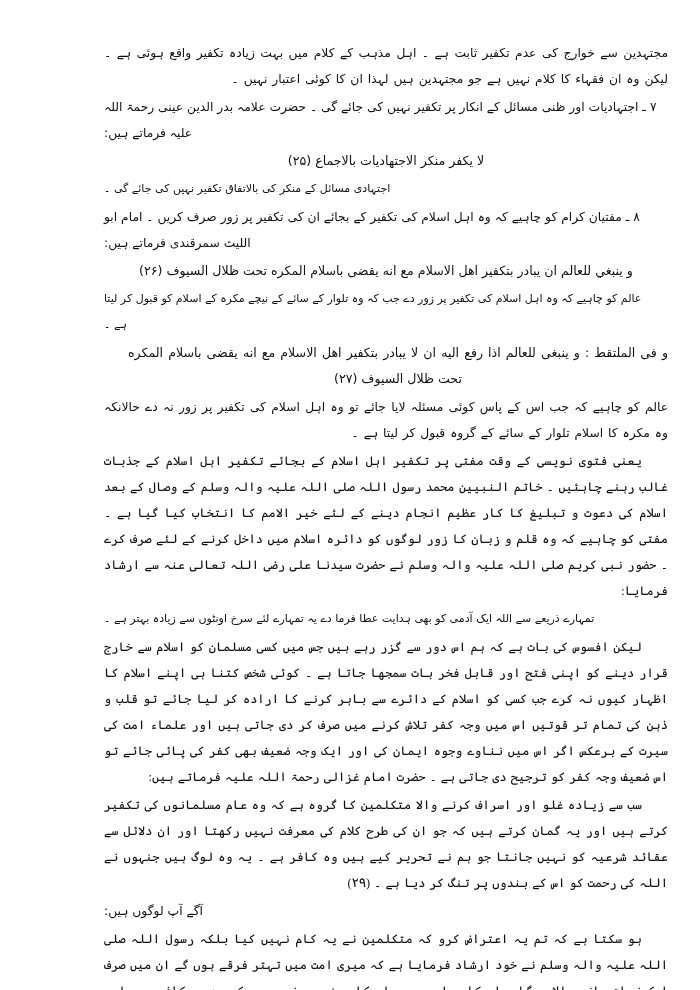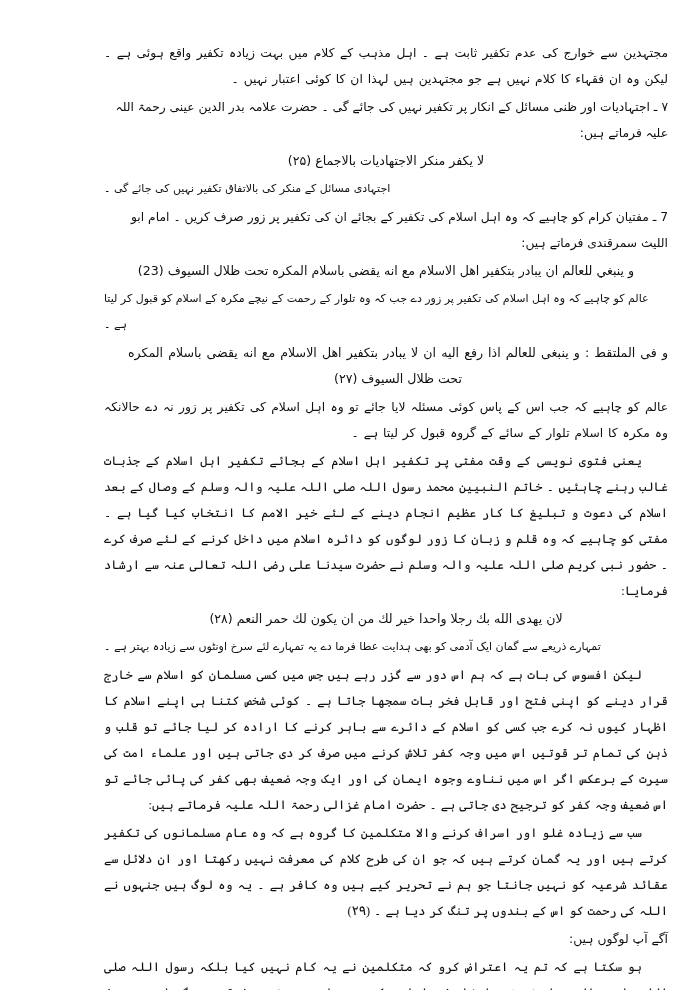--- a/index.html
+++ b/index.html
@@ -59,54 +59,53 @@
     margin: 0 12px 2px 0;
     font-size: 11px;
     line-height: 26px;
     text-align: left;
     direction: rtl;
   }
   p.line-right {
     margin: 0 0 2px 0;
     font-size: 12.3px;
     line-height: 26px;
-    text-align: right;
+    text-align: left;
     direction: rtl;
   }
 </style>
 </head>
 <body>
 
 <div class="page">
   <div class="doc-body">
 
     <p class="para">مجتہدین سے خوارج کی عدم تکفیر ثابت ہے ۔ اہل مذہب کے کلام میں بہت زیادہ تکفیر واقع ہوئی ہے ۔ لیکن وہ ان فقہاء کا کلام نہیں ہے جو مجتہدین ہیں لہذا ان کا کوئی اعتبار نہیں ۔</p>
 
     <p class="line-right">۷ ـ اجتہادیات اور ظنی مسائل کے انکار پر تکفیر نہیں کی جائے گی ۔ حضرت علامہ بدر الدین عینی رحمۃ اللہ علیہ فرماتے ہیں:</p>
 
     <p class="quote-ar bold">لا يكفر منكر الاجتهاديات بالاجماع (۲۵)</p>
 
     <p class="line-center">اجتہادی مسائل کے منکر کی بالاتفاق تکفیر نہیں کی جائے گی ۔</p>
 
-    <p class="line-right">7 ـ مفتیان کرام کو چاہیے کہ وہ اہل اسلام کی تکفیر کے بجائے ان کی تکفیر پر زور صرف کریں ۔ امام ابو اللیث سمرقندی فرماتے ہیں:</p>
+    <p class="line-right">۸ ـ مفتیان کرام کو چاہیے کہ وہ اہل اسلام کی تکفیر کے بجائے ان کی تکفیر پر زور صرف کریں ۔ امام ابو اللیث سمرقندی فرماتے ہیں:</p>
 
-    <p class="quote-ar bold">و ينبغي للعالم ان يبادر بتكفير اهل الاسلام مع انه يقضى باسلام المكره  تحت ظلال السيوف (23)</p>
+    <p class="quote-ar bold">و ينبغي للعالم ان يبادر بتكفير اهل الاسلام مع انه يقضى باسلام المكره  تحت ظلال السيوف (۲۶)</p>
 
-    <p class="line-center">عالم کو چاہیے کہ وہ اہل اسلام کی تکفیر پر زور دے جب کہ وہ تلوار کے رحمت کے نیچے مکرہ کے اسلام کو قبول کر لیتا ہے ۔</p>
+    <p class="line-center">عالم کو چاہیے کہ وہ اہل اسلام کی تکفیر پر زور دے جب کہ وہ تلوار کے سائے کے نیچے مکرہ کے اسلام کو قبول کر لیتا ہے ۔</p>
 
 
     <p class="quote-ar bold just">و فى الملتقط : و ينبغى للعالم اذا رفع اليه ان لا يبادر بتكفير اهل الاسلام مع انه يقضى باسلام المكره تحت ظلال السيوف (۲۷)</p>
 
     <p class="para">عالم کو چاہیے کہ جب اس کے پاس کوئی مسئلہ لایا جائے تو وہ اہل اسلام کی تکفیر پر زور نہ دے حالانکہ وہ مکرہ کا اسلام تلوار کے سائے کے گروہ قبول کر لیتا ہے ۔</p>
 
     <p class="para first-indent">یعنی فتوی نویسی کے وقت مفتی پر تکفیر اہل اسلام کے بجائے تکفیر اہل اسلام کے جذبات غالب رہنے چاہئیں ۔ خاتم النبیین محمد رسول اللہ صلی اللہ علیہ والہ وسلم کے وصال کے بعد اسلام کی دعوت و تبلیغ کا کار عظیم انجام دینے کے لئے خیر الامم کا انتخاب کیا گیا ہے ۔ مفتی کو چاہیے کہ وہ قلم و زبان کا زور لوگوں کو دائرہ اسلام میں داخل کرنے کے لئے صرف کرے ۔ حضور نبی کریم صلی اللہ علیہ والہ وسلم نے حضرت سیدنا علی رضی اللہ تعالی عنہ سے ارشاد فرمایا:</p>
 
-    <p class="quote-ar">لان يهدى الله بك رجلا واحدا خير لك من ان يكون لك حمر النعم (۲۸)</p>
 
-    <p class="line-center">تمہارے ذریعے سے گمان ایک آدمی کو بھی ہدایت عطا فرما دے یہ تمہارے لئے سرخ اونٹوں سے زیادہ بہتر ہے ۔</p>
+    <p class="line-center">تمہارے ذریعے سے اللہ ایک آدمی کو بھی ہدایت عطا فرما دے یہ تمہارے لئے سرخ اونٹوں سے زیادہ بہتر ہے ۔</p>
 
     <p class="para first-indent">لیکن افسوس کی بات ہے کہ ہم اس دور سے گزر رہے ہیں جس میں کسی مسلمان کو اسلام سے خارج قرار دینے کو اپنی فتح اور قابل فخر بات سمجھا جاتا ہے ۔ کوئی شخص کتنا ہی اپنے اسلام کا اظہار کیوں نہ کرے جب کسی کو اسلام کے دائرے سے باہر کرنے کا ارادہ کر لیا جائے تو قلب و ذہن کی تمام تر قوتیں اس میں وجہ کفر تلاش کرنے میں صرف کر دی جاتی ہیں اور علماء امت کی سیرت کے برعکس اگر اس میں نناوے وجوہ ایمان کی اور ایک وجہ ضعیف بھی کفر کی پائی جائے تو اس ضعیف وجہ کفر کو ترجیح دی جاتی ہے ۔ حضرت امام غزالی رحمۃ اللہ علیہ فرماتے ہیں:</p>
 
     <p class="para first-indent">سب سے زیادہ غلو اور اسراف کرنے والا متکلمین کا گروہ ہے کہ وہ عام مسلمانوں کی تکفیر کرتے ہیں اور یہ گمان کرتے ہیں کہ جو ان کی طرح کلام کی معرفت نہیں رکھتا اور ان دلائل سے عقائد شرعیہ کو نہیں جانتا جو ہم نے تحریر کیے ہیں وہ کافر ہے ۔ یہ وہ لوگ ہیں جنہوں نے اللہ کی رحمت کو اس کے بندوں پر تنگ کر دیا ہے ۔ (۲۹)</p>
 
     <p class="line-right">آگے آپ لوگوں ہیں:</p>
 
     <p class="para first-indent">ہو سکتا ہے کہ تم یہ اعتراض کرو کہ متکلمین نے یہ کام نہیں کیا بلکہ رسول اللہ صلی اللہ علیہ والہ وسلم نے خود ارشاد فرمایا ہے کہ میری امت میں تہتر فرقے ہوں گے ان میں صرف ایک نجات پانے والا ہوگا ۔ اس کا جواب یہ ہے اس کا معنی یہ نہیں ہے کہ وہ سب کافر ہیں اور ہمیشہ جہنم میں رہیں گے بلکہ وہ آگ میں داخل ہوں گے اور انہیں آگ پر پیش کیا جائے گا ۔ وہ اپنے گناہوں کے بقدر جہنم میں رہیں گے ۔ (۳۰)</p>
 
     <p class="line-right">قرآن حکیم میں اللہ تعالیٰ ارشاد فرما رہا ہے:</p>

